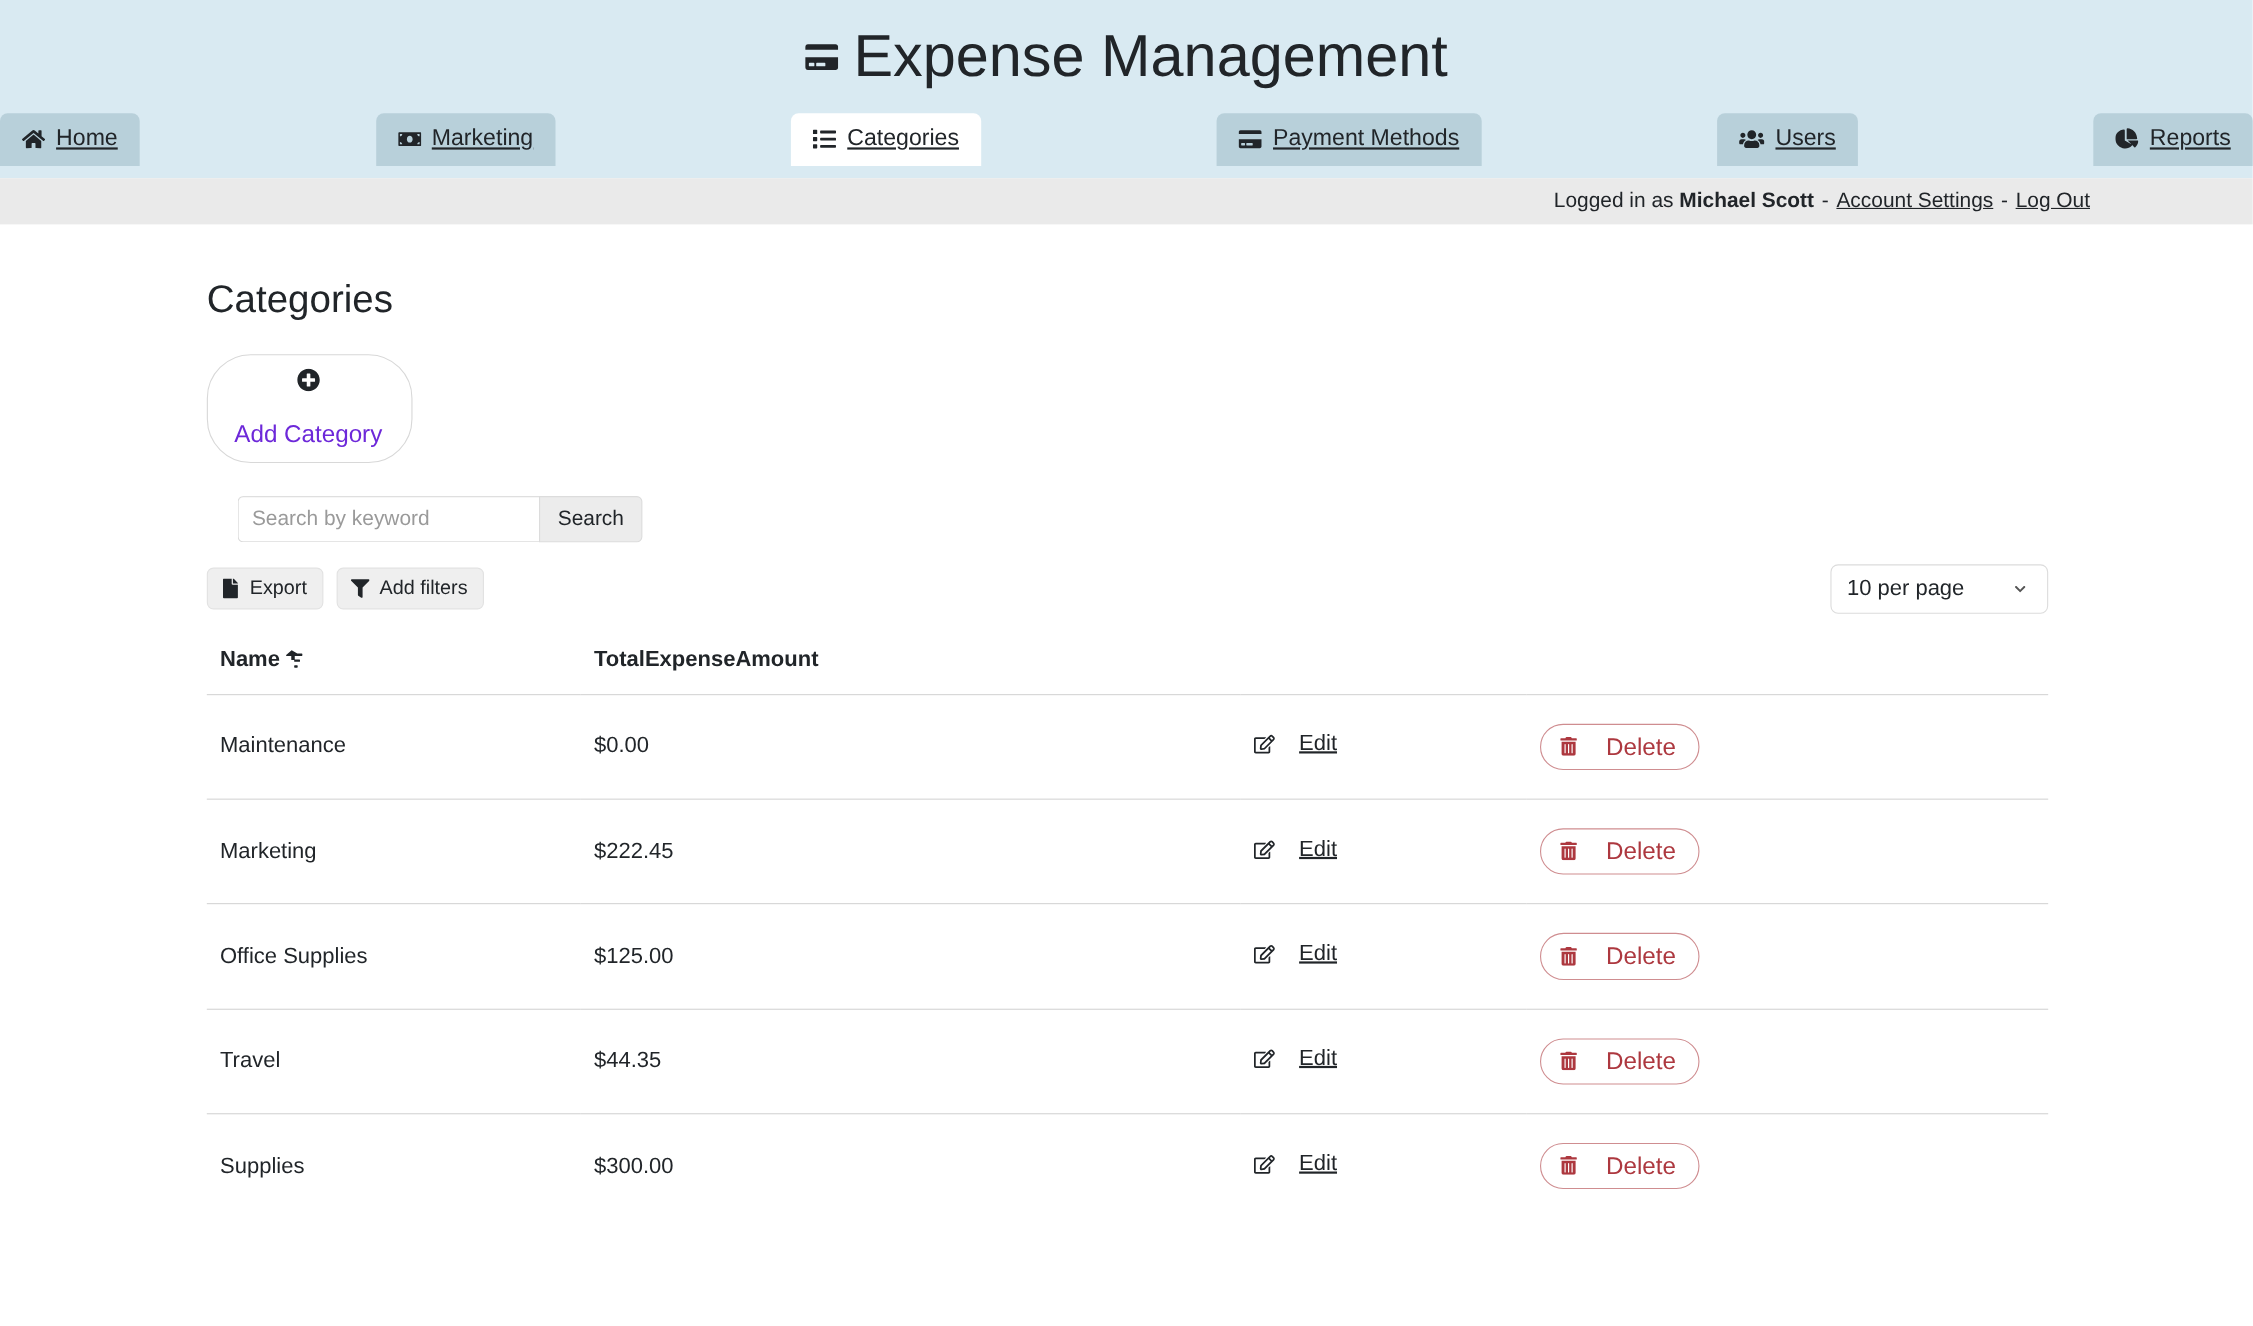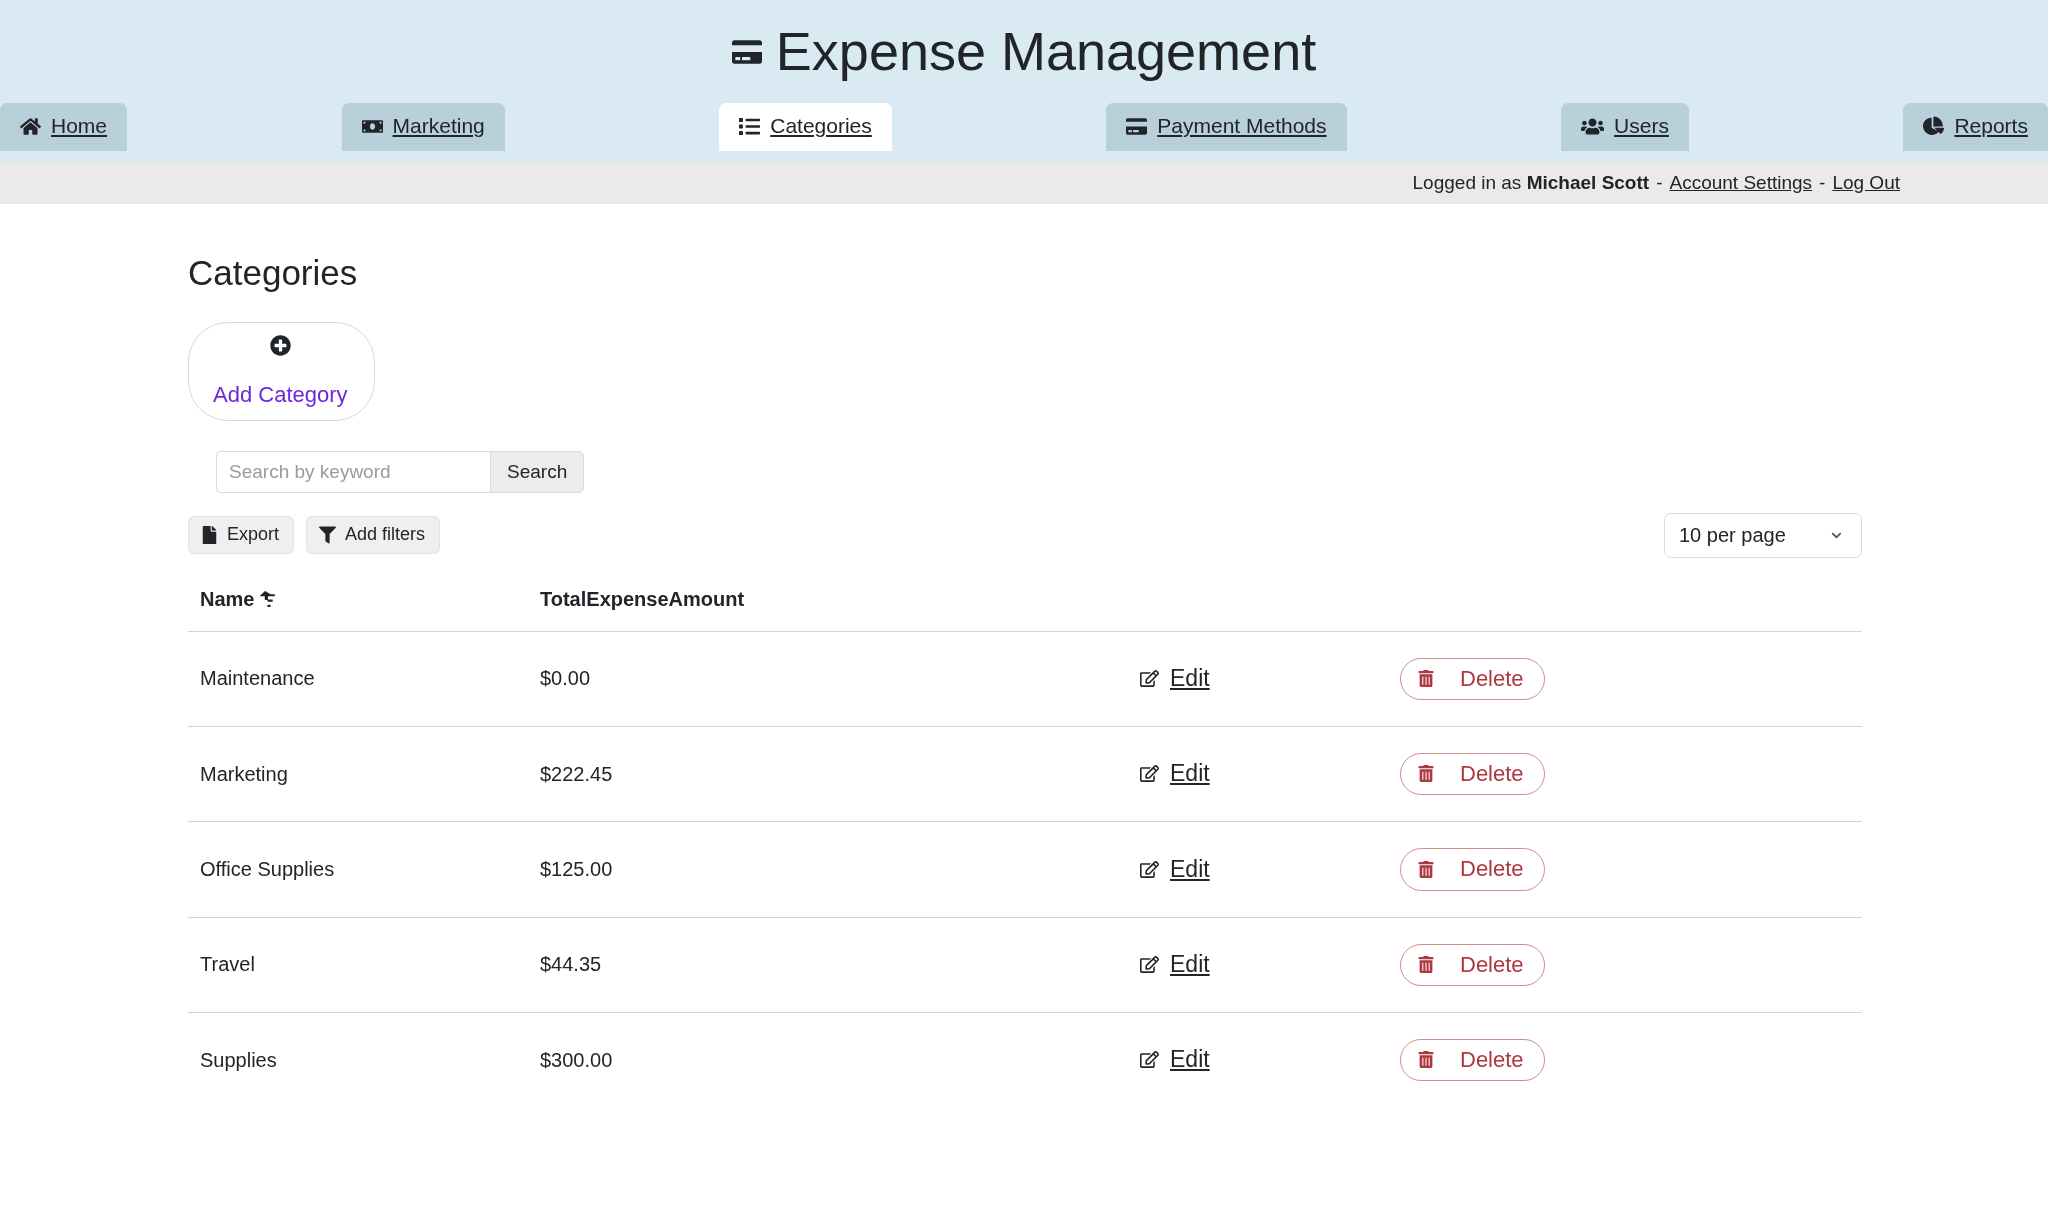--- a/index.html
+++ b/index.html
@@ -192,24 +192,24 @@
   .col-name { width: 340px; }
   .col-amount { width: 600px; }
   .col-edit { width: 260px; }
   .col-delete { width: auto; }
 
   .th-inner { display: inline-flex; align-items: center; gap: 6px; }
 
   .edit-link {
     display: inline-flex;
     align-items: center;
-    gap: 11px;
-    color: #212529;
-    cursor: pointer;
-    font-size: 23px;
+    gap: 22px;
+    color: #212529;
+    cursor: pointer;
+    font-size: 20px;
   }
   .edit-link .lbl { text-decoration: underline; }
 
   .delete-btn {
     display: inline-flex;
     align-items: center;
     gap: 26px;
     border: 1px solid #cf8d90;
     color: #ad383f;
     background: #ffffff;

